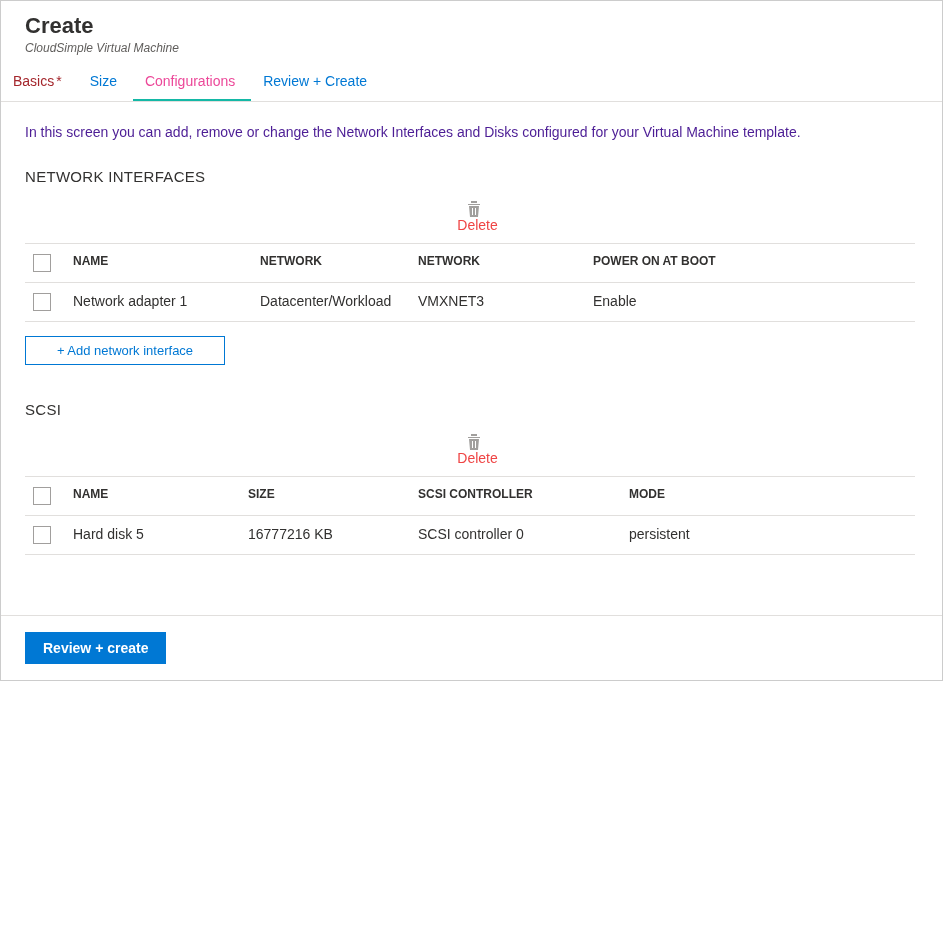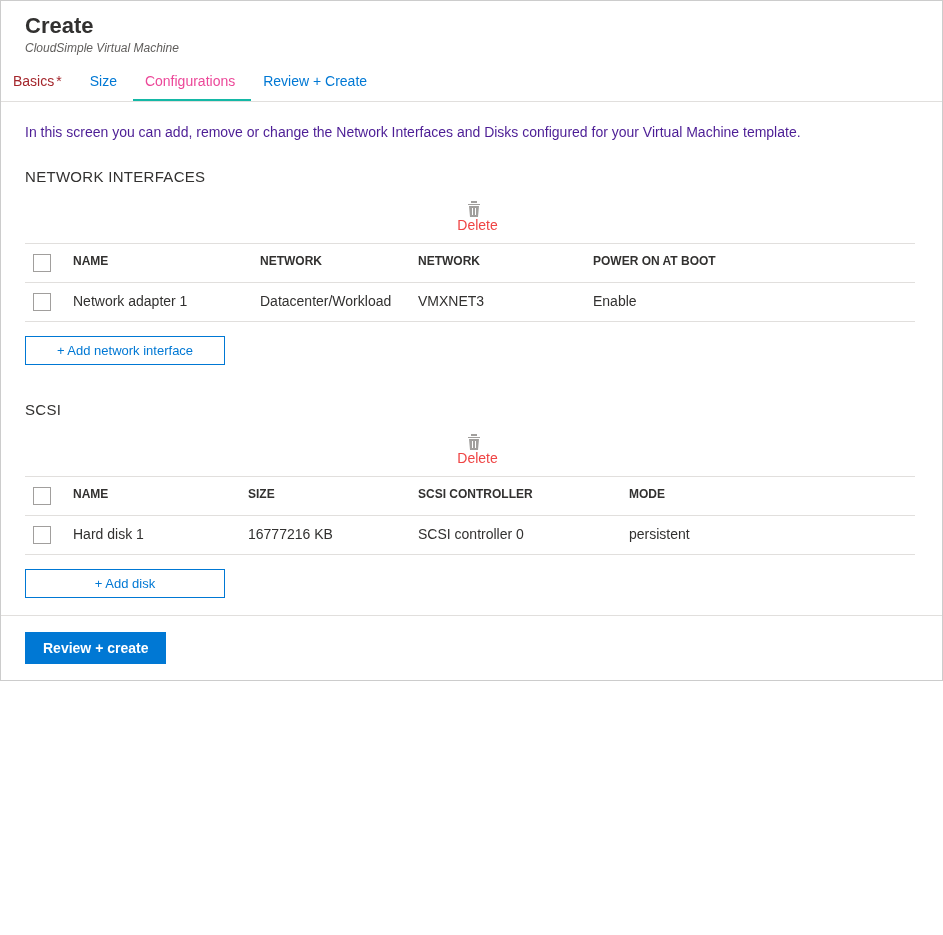--- a/index.html
+++ b/index.html
@@ -238,28 +238,27 @@
           </div>
           <div class="col-name">NAME</div>
           <div class="col-size">SIZE</div>
           <div class="col-scsi">SCSI CONTROLLER</div>
           <div class="col-mode">MODE</div>
         </div>
         <div class="grid-row">
           <div class="col-check">
             <div class="checkbox"></div>
           </div>
-          <div class="col-name">Hard disk 1</div>
+          <div class="col-name">Hard disk 5</div>
           <div class="col-size">16777216 KB</div>
           <div class="col-scsi">SCSI controller 0</div>
           <div class="col-mode">persistent</div>
         </div>
       </div>
 
-      <button class="add-button">+ Add disk</button>
     </div>
   </div>
 
   <div class="footer">
     <button class="primary-button">Review + create</button>
   </div>
 
 </div>
 
 </body></html>

